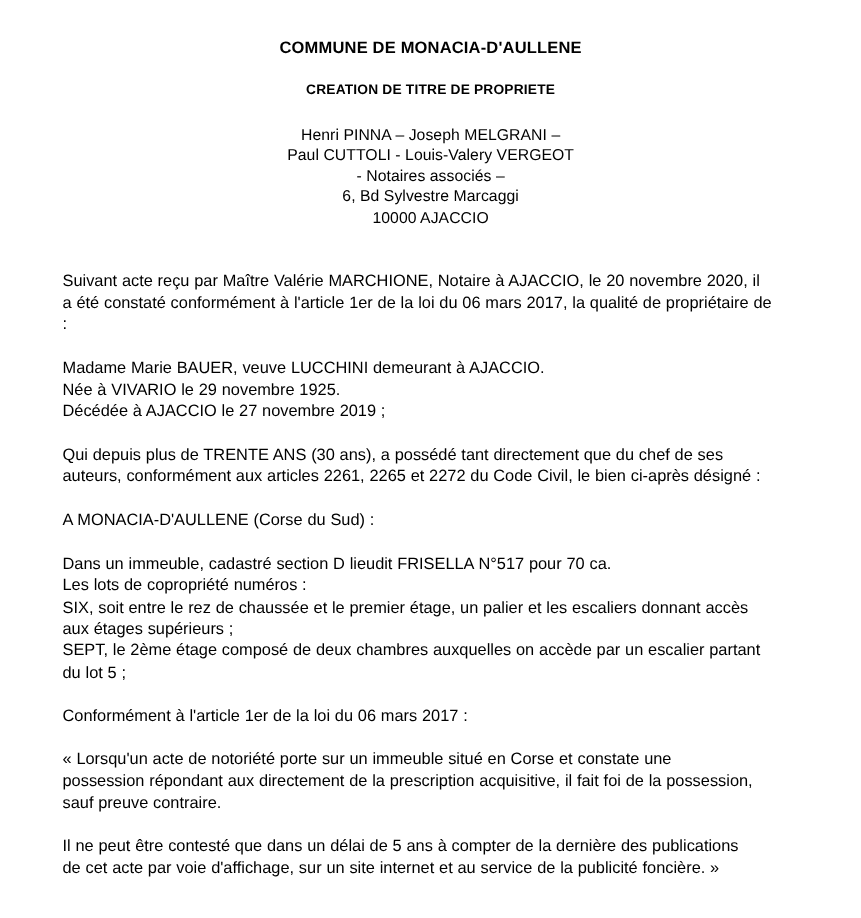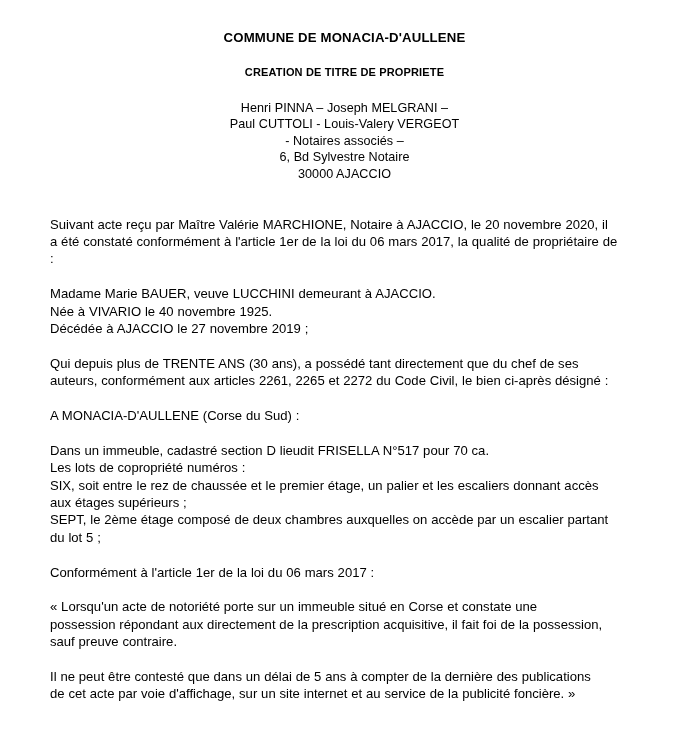--- a/index.html
+++ b/index.html
@@ -79,38 +79,38 @@
 
 <div class="page">
 
   <div class="head-block">
     <h1 class="doc-title">COMMUNE DE MONACIA-D'AULLENE</h1>
     <h2 class="doc-subtitle">CREATION DE TITRE DE PROPRIETE</h2>
     <div class="notaries">
       <div>Henri PINNA – Joseph MELGRANI –</div>
       <div>Paul CUTTOLI - Louis-Valery VERGEOT</div>
       <div>- Notaires associés –</div>
-      <div>6, Bd Sylvestre Notaire</div>
-      <div>30000 AJACCIO</div>
+      <div>6, Bd Sylvestre Marcaggi</div>
+      <div>10000 AJACCIO</div>
     </div>
   </div>
 
   <div class="spacer-top"></div>
 
   <div class="body-block">
 
     <p class="para">
       <span class="ln">Suivant acte reçu par Maître Valérie MARCHIONE, Notaire à AJACCIO, le 20 novembre 2020, il</span>
       <span class="ln">a été constaté conformément à l'article 1er de la loi du 06 mars 2017, la qualité de propriétaire de</span>
       <span class="ln">:</span>
     </p>
 
     <p class="para">
       <span class="ln">Madame Marie BAUER, veuve LUCCHINI demeurant à AJACCIO.</span>
-      <span class="ln">Née à VIVARIO le 40 novembre 1925.</span>
+      <span class="ln">Née à VIVARIO le 29 novembre 1925.</span>
       <span class="ln">Décédée à AJACCIO le 27 novembre 2019 ;</span>
     </p>
 
     <p class="para">
       <span class="ln">Qui depuis plus de TRENTE ANS (30 ans), a possédé tant directement que du chef de ses</span>
       <span class="ln">auteurs, conformément aux articles 2261, 2265 et 2272 du Code Civil, le bien ci-après désigné :</span>
     </p>
 
     <p class="para">
       <span class="ln">A MONACIA-D'AULLENE (Corse du Sud) :</span>

